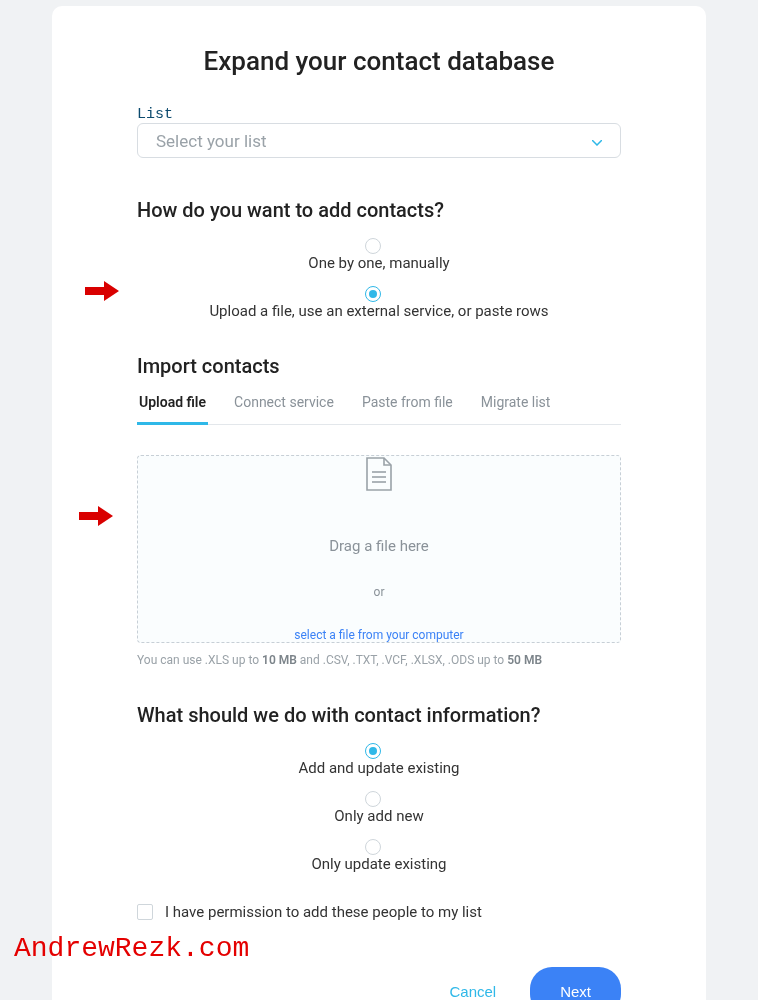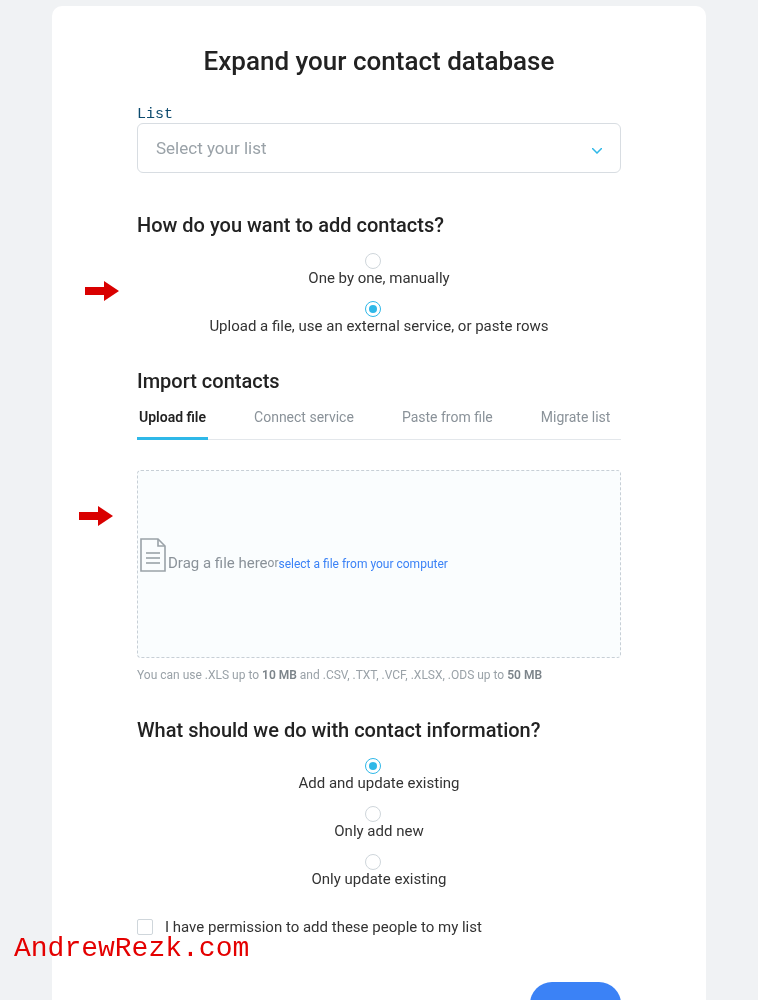--- a/index.html
+++ b/index.html
@@ -26,21 +26,21 @@
     margin-bottom: 30px;
   }
   .label {
     font-size: 15px;
     color: #0c4a6e;
     font-family: Liberation Mono, monospace;
   }
   .select-box {
     border: 1px solid #d8dde2;
     border-radius: 6px;
-    height: 50px;
+    height: 35px;
     display: flex;
     align-items: center;
     justify-content: space-between;
     padding: 0 18px;
     cursor: pointer;
     margin-bottom: 40px;
   }
   .select-placeholder {
     color: #9aa2a8;
     font-size: 17px;
@@ -86,44 +86,44 @@
     color: #333;
   }
   .import-section {
     margin-top: 34px;
   }
   .tabs {
     display: flex;
     border-bottom: 1px solid #e3e7eb;
     margin-top: 14px;
     margin-bottom: 30px;
-    gap: 44px;
+    gap: 24px;
   }
   .tab {
     font-size: 14px;
     color: #8a9299;
     padding: 0 2px 12px 2px;
     cursor: pointer;
     white-space: nowrap;
   }
   .tab.active {
     color: #222;
     font-weight: 600;
     border-bottom: 3px solid #2fb8e8;
     margin-bottom: -1px;
   }
   .dropzone {
     border: 1px dashed #c7cfd6;
     border-radius: 4px;
     background: #fafdfe;
     height: 188px;
     display: flex;
-    flex-direction: row;
-    align-items: center;
-    justify-content: flex-start;
+    flex-direction: column;
+    align-items: center;
+    justify-content: space-between;
     cursor: pointer;
   }
   .file-icon {
     margin-bottom: 14px;
     color: #8a9299;
   }
   .drop-text {
     color: #8a9299;
     font-size: 15px;
     margin-bottom: 2px;

